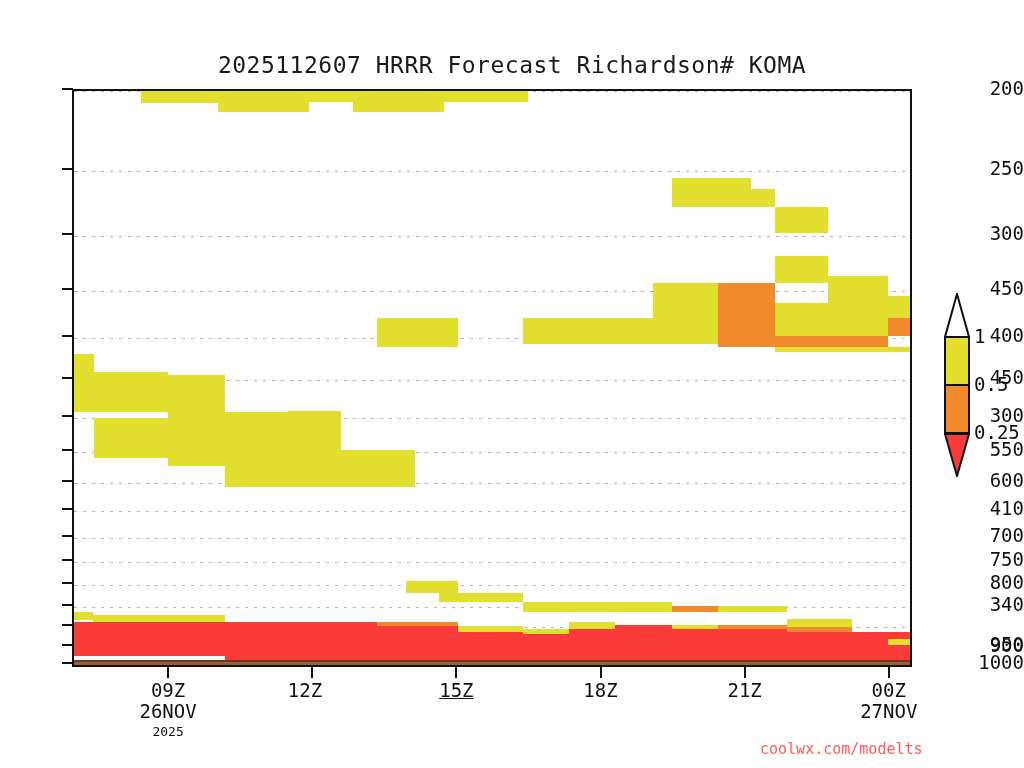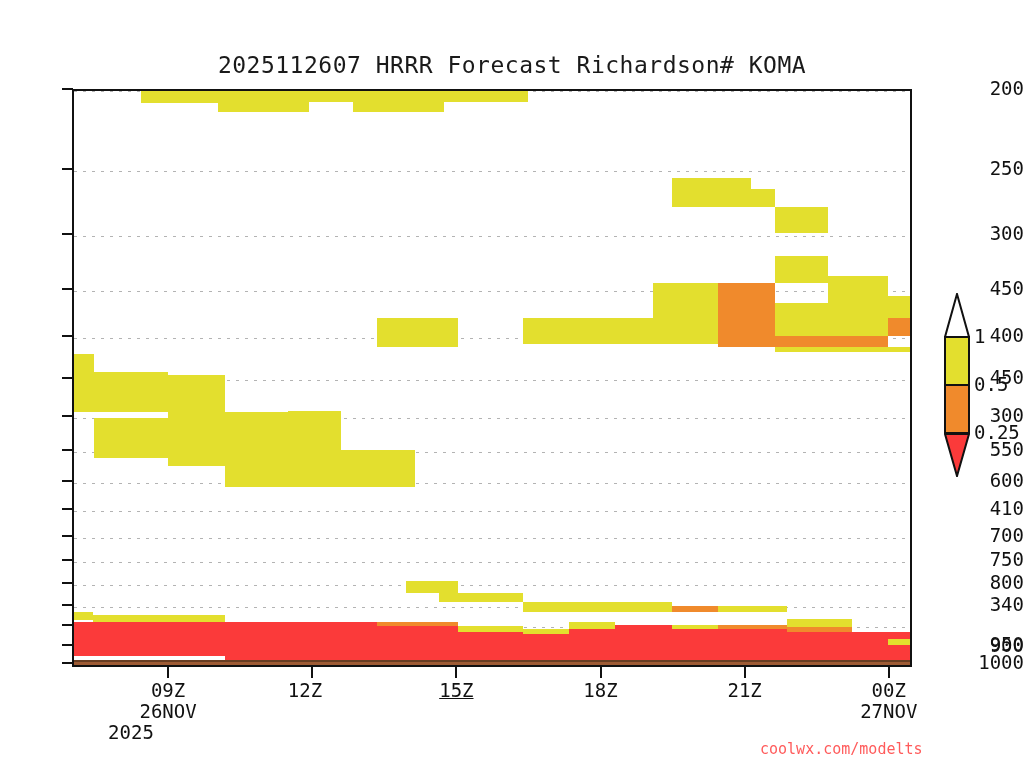--- a/index.html
+++ b/index.html
@@ -65,22 +65,22 @@
     position:absolute;top:680px;width:120px;margin-left:-60px;text-align:center;
     font-size:19px;color:#111;line-height:20px;
     font-family:"DejaVu Sans Mono","Liberation Mono",monospace;
   }
   .xtick-sub{
     position:absolute;top:701px;width:120px;margin-left:-60px;text-align:center;
     font-size:19px;color:#111;line-height:20px;
     font-family:"DejaVu Sans Mono","Liberation Mono",monospace;
   }
   .xtick-sub2{
-    position:absolute;top:722px;width:120px;margin-left:-60px;
-    font-size:19px;color:#111;line-height:20px;
+    position:absolute;top:722px;width:120px;margin-left:-60px;text-align:center;
+    font-size:13px;color:#111;line-height:20px;
     font-family:"DejaVu Sans Mono","Liberation Mono",monospace;
   }
 
   #xaxis-title{
     position:absolute;left:160px;top:730px;width:680px;text-align:center;
     font-size:25px;color:#111;
     font-family:"DejaVu Sans Mono","Liberation Mono",monospace;
   }
   #watermark{
     position:absolute;left:760px;top:740px;width:250px;text-align:left;

